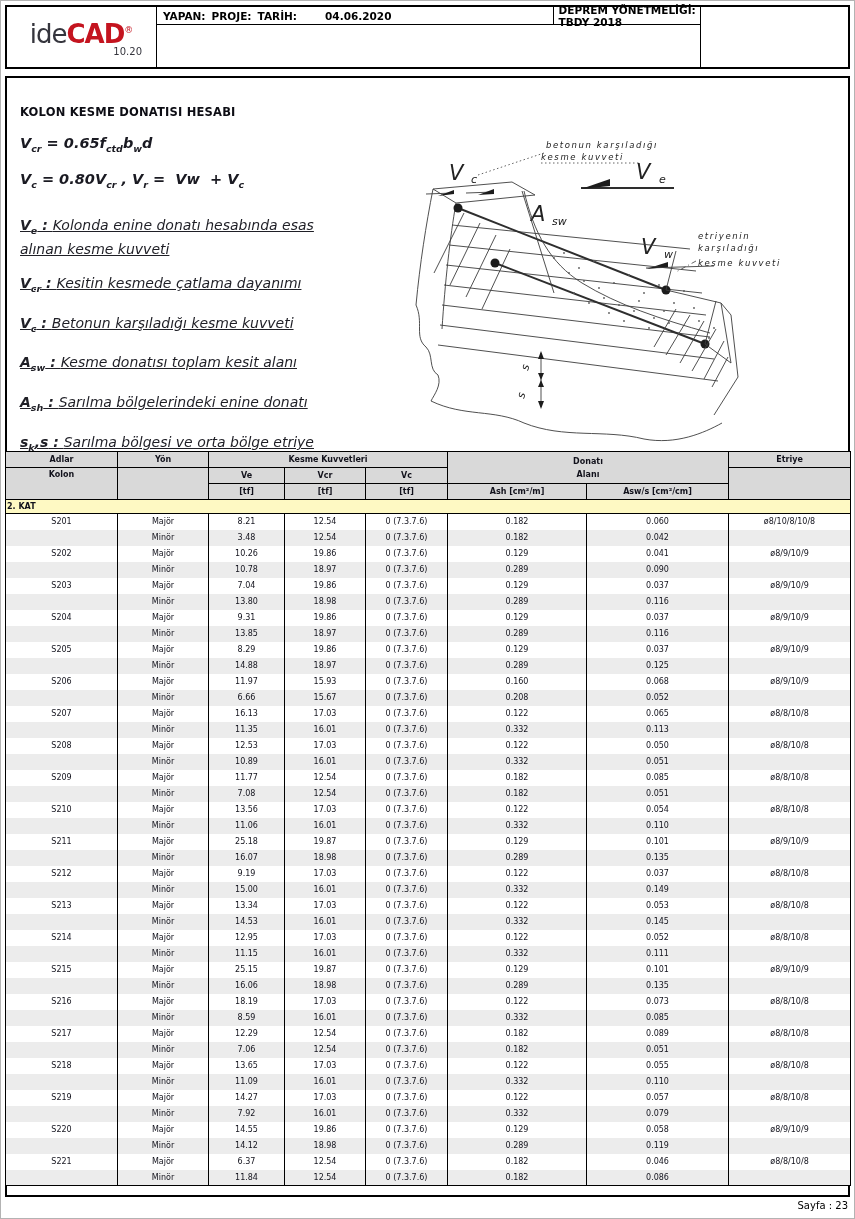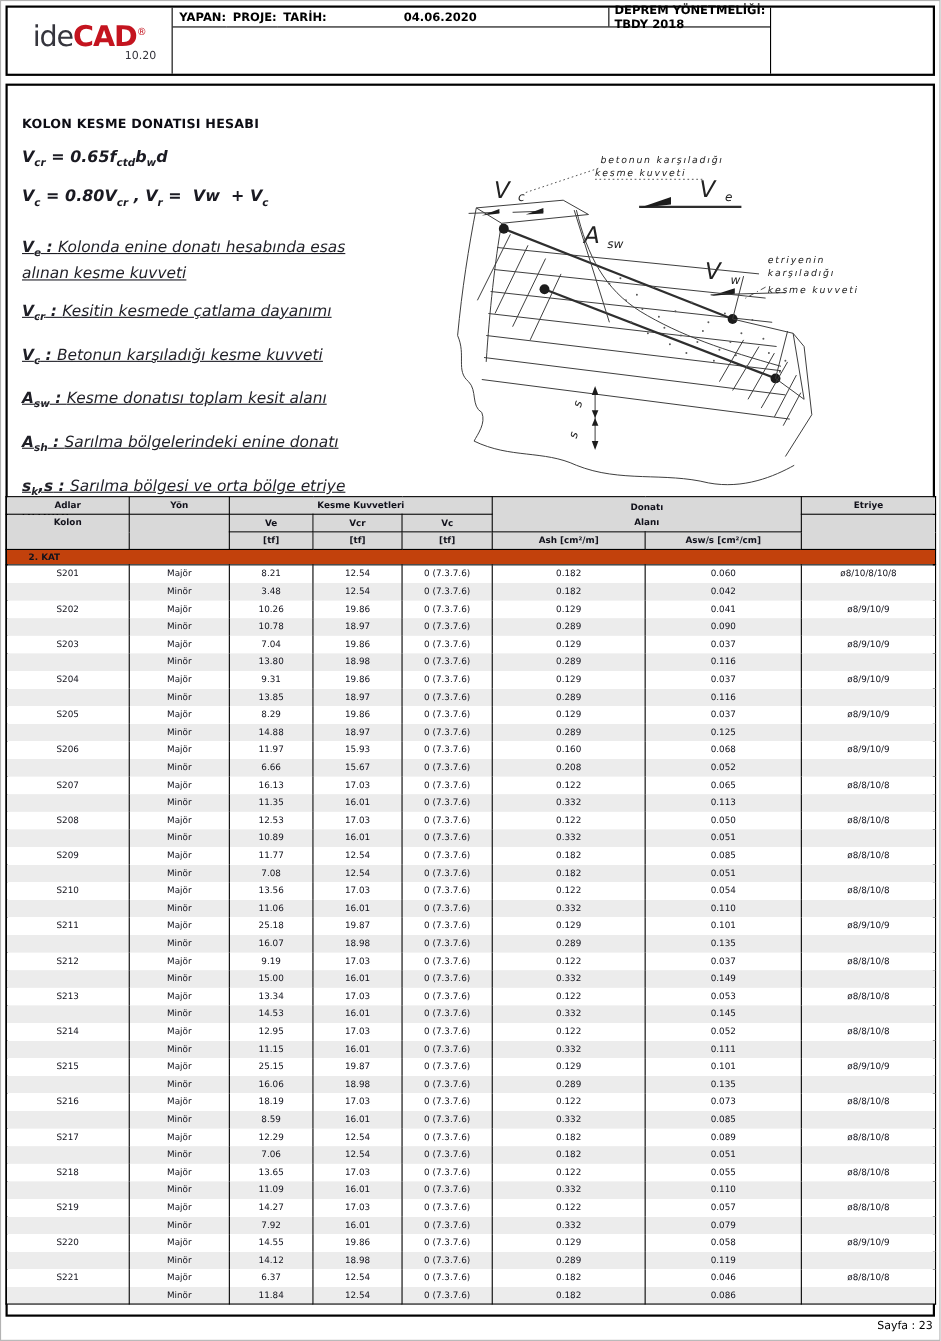--- a/index.html
+++ b/index.html
@@ -10,21 +10,21 @@
   .header-box { position:absolute; left:4px; top:4px; width:845px; height:64px; border:2px solid #000; display:flex; background:#fff; }
   .logo-cell { width:150px; border-right:1px solid #000; display:flex; flex-direction:column; justify-content:center; align-items:center; }
   .logo-line { font-size:26px; line-height:26px; white-space:nowrap; }
   .logo-ide { color:#35353d; font-weight:400; letter-spacing:-1px; }
   .logo-cad { color:#c4141f; font-weight:bold; letter-spacing:-1px; }
   .logo-reg { color:#c4141f; font-size:9px; vertical-align:super; }
   .logo-version { align-self:flex-end; margin-right:14px; margin-top:-1px; font-size:10px; color:#35353d; }
   .fields-cell { flex:1; display:flex; flex-direction:row; }
   .field-row { height:18px; border-bottom:1px solid #000; display:flex; align-items:center; padding-left:6px; font-size:10.5px; font-weight:bold; color:#000; }
   .field-row.split { padding-left:0; }
-  .tarih-part { width:301px; display:flex; align-items:center; padding-left:6px; height:100%;gap:42px; }
+  .tarih-part { width:301px; display:flex; align-items:center; padding-left:6px; height:100%; }
   .tarih-value { margin-left:28px; }
   .deprem-part { flex:1; height:100%; border-left:1px solid #000; display:flex; align-items:center; padding-left:5px; }
   .field-filler { flex:1; }
   .header-right-cell { width:148px; border-left:1px solid #000; }
 
   
   .main-box { position:absolute; left:4px; top:75px; width:845px; height:1121px; border:2px solid #000; background:#fff; }
   .page-title { position:absolute; left:13px; top:27px; font-size:11.5px; font-weight:bold; color:#0d0d14; letter-spacing:.2px; }
   .formulas { position:absolute; left:13px; top:50px; color:#1a1a22; }
   .formula { font-size:14.5px; font-weight:bold; font-style:italic; line-height:30px; white-space:pre; }
@@ -41,21 +41,21 @@
   .dfill { fill:#1c1c1c; stroke:none; }
   .ddot { stroke:#3c3c3c; stroke-dasharray:1.5 2.5; fill:none; stroke-width:0.8; }
   .ddash { stroke:#3c3c3c; stroke-dasharray:5 3 1 3; fill:none; stroke-width:0.8; }
 
   
   .report-table { position:absolute; left:-2px; top:373px; border-collapse:collapse; table-layout:fixed; width:845px; }
   .report-table th, .report-table td { font-size:8px; color:#12121c; text-align:center; white-space:nowrap; overflow:hidden; padding:0 2px; }
   .report-table thead th { background:#d9d9d9; border:1px solid #000; font-weight:bold; height:16px; }
   .report-table thead th.vtop { vertical-align:top; padding-top:2px; }
   .donati-cell div { line-height:13px; }
-  .section-row td { background:#c2410c; border:1px solid #000; text-align:left; font-weight:bold; padding-left:20px; height:14px; }
+  .section-row td { background:#fef9c3; border:1px solid #000; text-align:left; font-weight:bold; padding-left:1px; height:14px; }
   .report-table tbody td { border-left:1px solid #000; border-right:1px solid #000; height:16px; }
   .report-table tbody tr:last-child td { border-bottom:1px solid #000; }
   tr.row-minor td { background:#ececec; }
   tr.row-major td { background:#fff; }
 
   .page-footer { position:absolute; right:6px; top:1199px; font-size:10px; font-weight:normal; color:#000; }
 </style>
 </head>
 <body>
 

